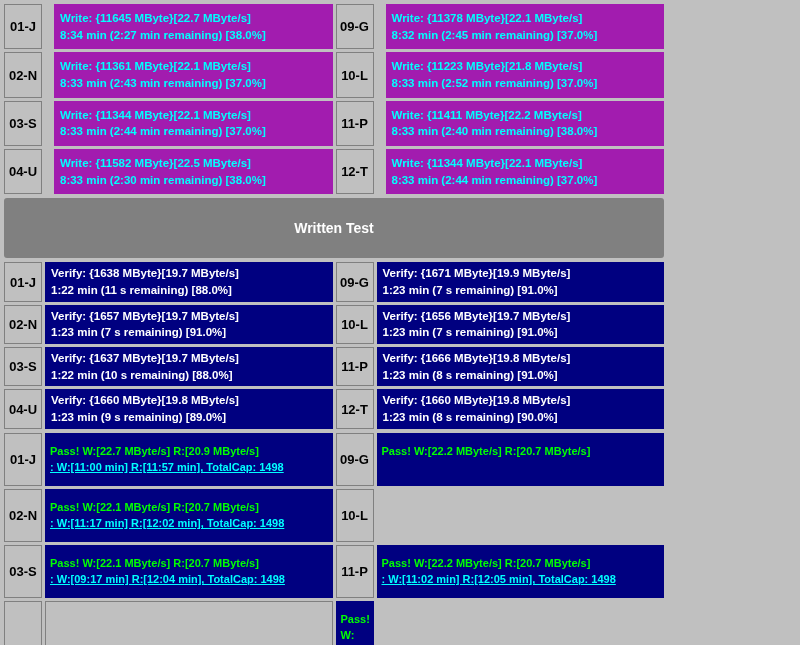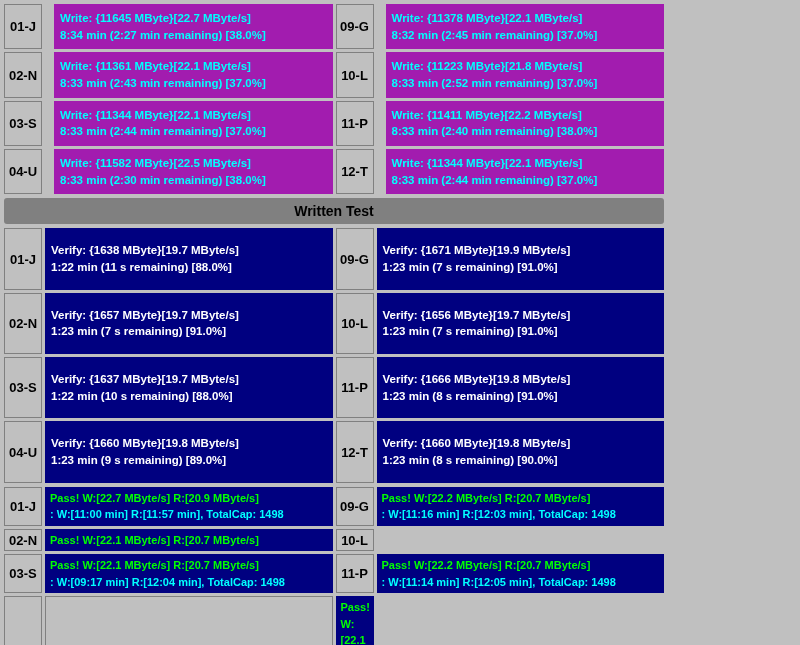--- a/index.html
+++ b/index.html
@@ -23,42 +23,43 @@
       color: #000000;
       font-weight: bold;
       font-size: 13px;
       display: flex;
       align-items: center;
       justify-content: center;
       border: 1px solid #808080;
     }
     .section-divider {
       background: #808080;
-      color: #000000;
+      color: #ffffff;
       text-align: center;
-      padding: 5px;
+      padding: 22px;
       font-size: 14px;
       font-weight: bold;
       margin: 4px 0;
       border-radius: 3px;
     }
     .pass-cell {
       background: #000080;
       color: #00ff00;
-      padding: 3px 5px;
+      padding: 10px 5px;
       font-size: 11px;
       line-height: 1.5;
     }
     .pass-cell .line1 {
       color: #00ff00;
       font-weight: bold;
     }
     .pass-cell .line2 {
       color: #00ffff;
       font-weight: bold;
+      text-decoration: underline;
     }
     .final-status {
       background: #4c1d95;
       color: #ffffff;
       text-align: center;
       padding: 6px;
       font-size: 13px;
       font-weight: bold;
       margin-top: 4px;
       border-radius: 3px;
@@ -68,21 +69,21 @@
       color: #00ffff;
       padding: 6px 6px;
       font-size: 11.5px;
       line-height: 1.45;
       font-weight: bold;
       margin-left: 9px;
     }
     .verify-cell {
       background: #000080;
       color: #ffffff;
-      padding: 14px 6px;
+      padding: 3px 6px;
       font-size: 11.5px;
       line-height: 1.45;
       font-weight: bold;
     }
   </style>
 </head>
 <body>
 
 <div class="main-container">
 
@@ -151,40 +152,40 @@
     <div id="read-rows">
         <div style="display: grid; grid-template-columns: 38px 1fr 38px 1fr; gap: 3px; margin-bottom: 3px;">
           <div class="row-label">01-J</div>
           <div class="pass-cell">
             <div class="line1">Pass! W:[22.7 MByte/s] R:[20.9 MByte/s]</div>
             <div class="line2">: W:[11:00 min] R:[11:57 min], TotalCap: 1498</div>
           </div>
           <div class="row-label">09-G</div>
           <div class="pass-cell">
             <div class="line1">Pass! W:[22.2 MByte/s] R:[20.7 MByte/s]</div>
-            <div class="line2">: W:[11:16 min] R:[12:03 min], TotalCap: 1498</div>
           </div>
         </div>
         <div style="display: grid; grid-template-columns: 38px 1fr 38px 1fr; gap: 3px; margin-bottom: 3px;">
           <div class="row-label">02-N</div>
           <div class="pass-cell">
             <div class="line1">Pass! W:[22.1 MByte/s] R:[20.7 MByte/s]</div>
+            <div class="line2">: W:[11:17 min] R:[12:02 min], TotalCap: 1498</div>
           </div>
           <div class="row-label">10-L</div>
         </div>
         <div style="display: grid; grid-template-columns: 38px 1fr 38px 1fr; gap: 3px; margin-bottom: 3px;">
           <div class="row-label">03-S</div>
           <div class="pass-cell">
             <div class="line1">Pass! W:[22.1 MByte/s] R:[20.7 MByte/s]</div>
             <div class="line2">: W:[09:17 min] R:[12:04 min], TotalCap: 1498</div>
           </div>
           <div class="row-label">11-P</div>
           <div class="pass-cell">
             <div class="line1">Pass! W:[22.2 MByte/s] R:[20.7 MByte/s]</div>
-            <div class="line2">: W:[11:14 min] R:[12:05 min], TotalCap: 1498</div>
+            <div class="line2">: W:[11:02 min] R:[12:05 min], TotalCap: 1498</div>
           </div>
         </div>
         <div style="display: grid; grid-template-columns: 38px 1fr 38px 1fr; gap: 3px; margin-bottom: 3px;">
           <div class="row-label">04-U</div>
           <div class="row-label">12-T</div>
           <div class="pass-cell">
             <div class="line1">Pass! W:[22.1 MByte/s] R:[20.7 MByte/s]</div>
           </div>
         </div>
       </div>

